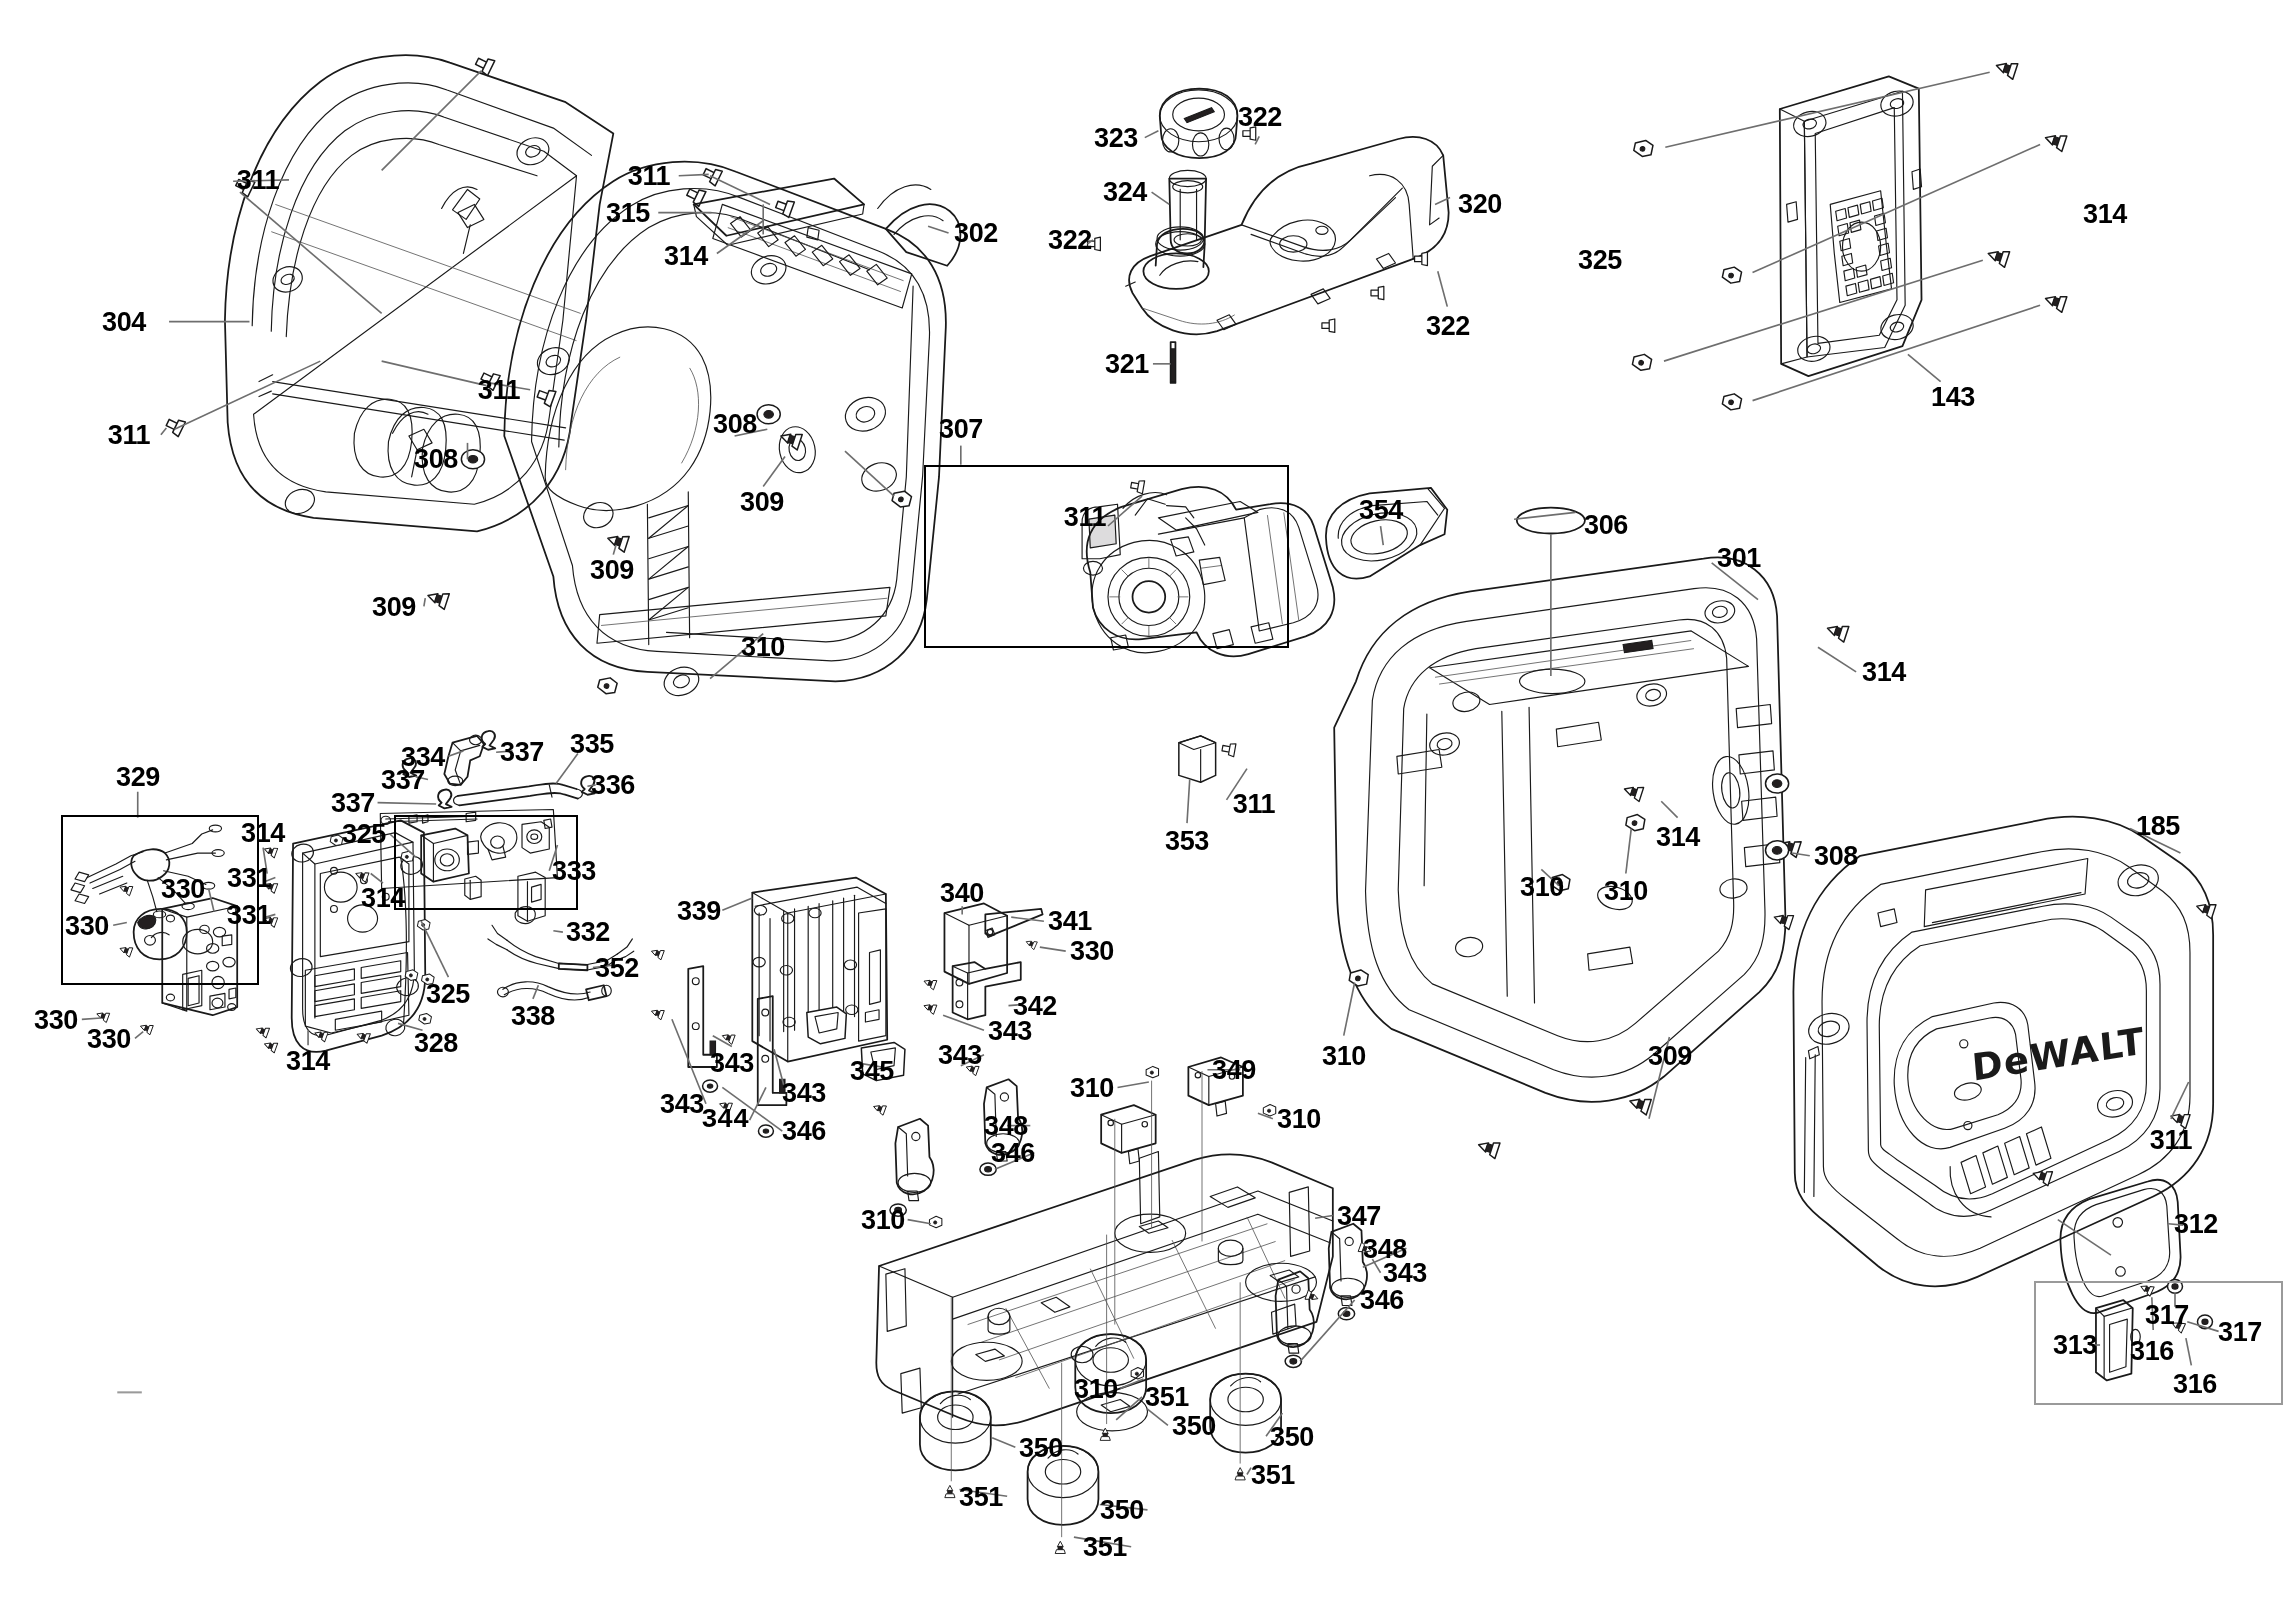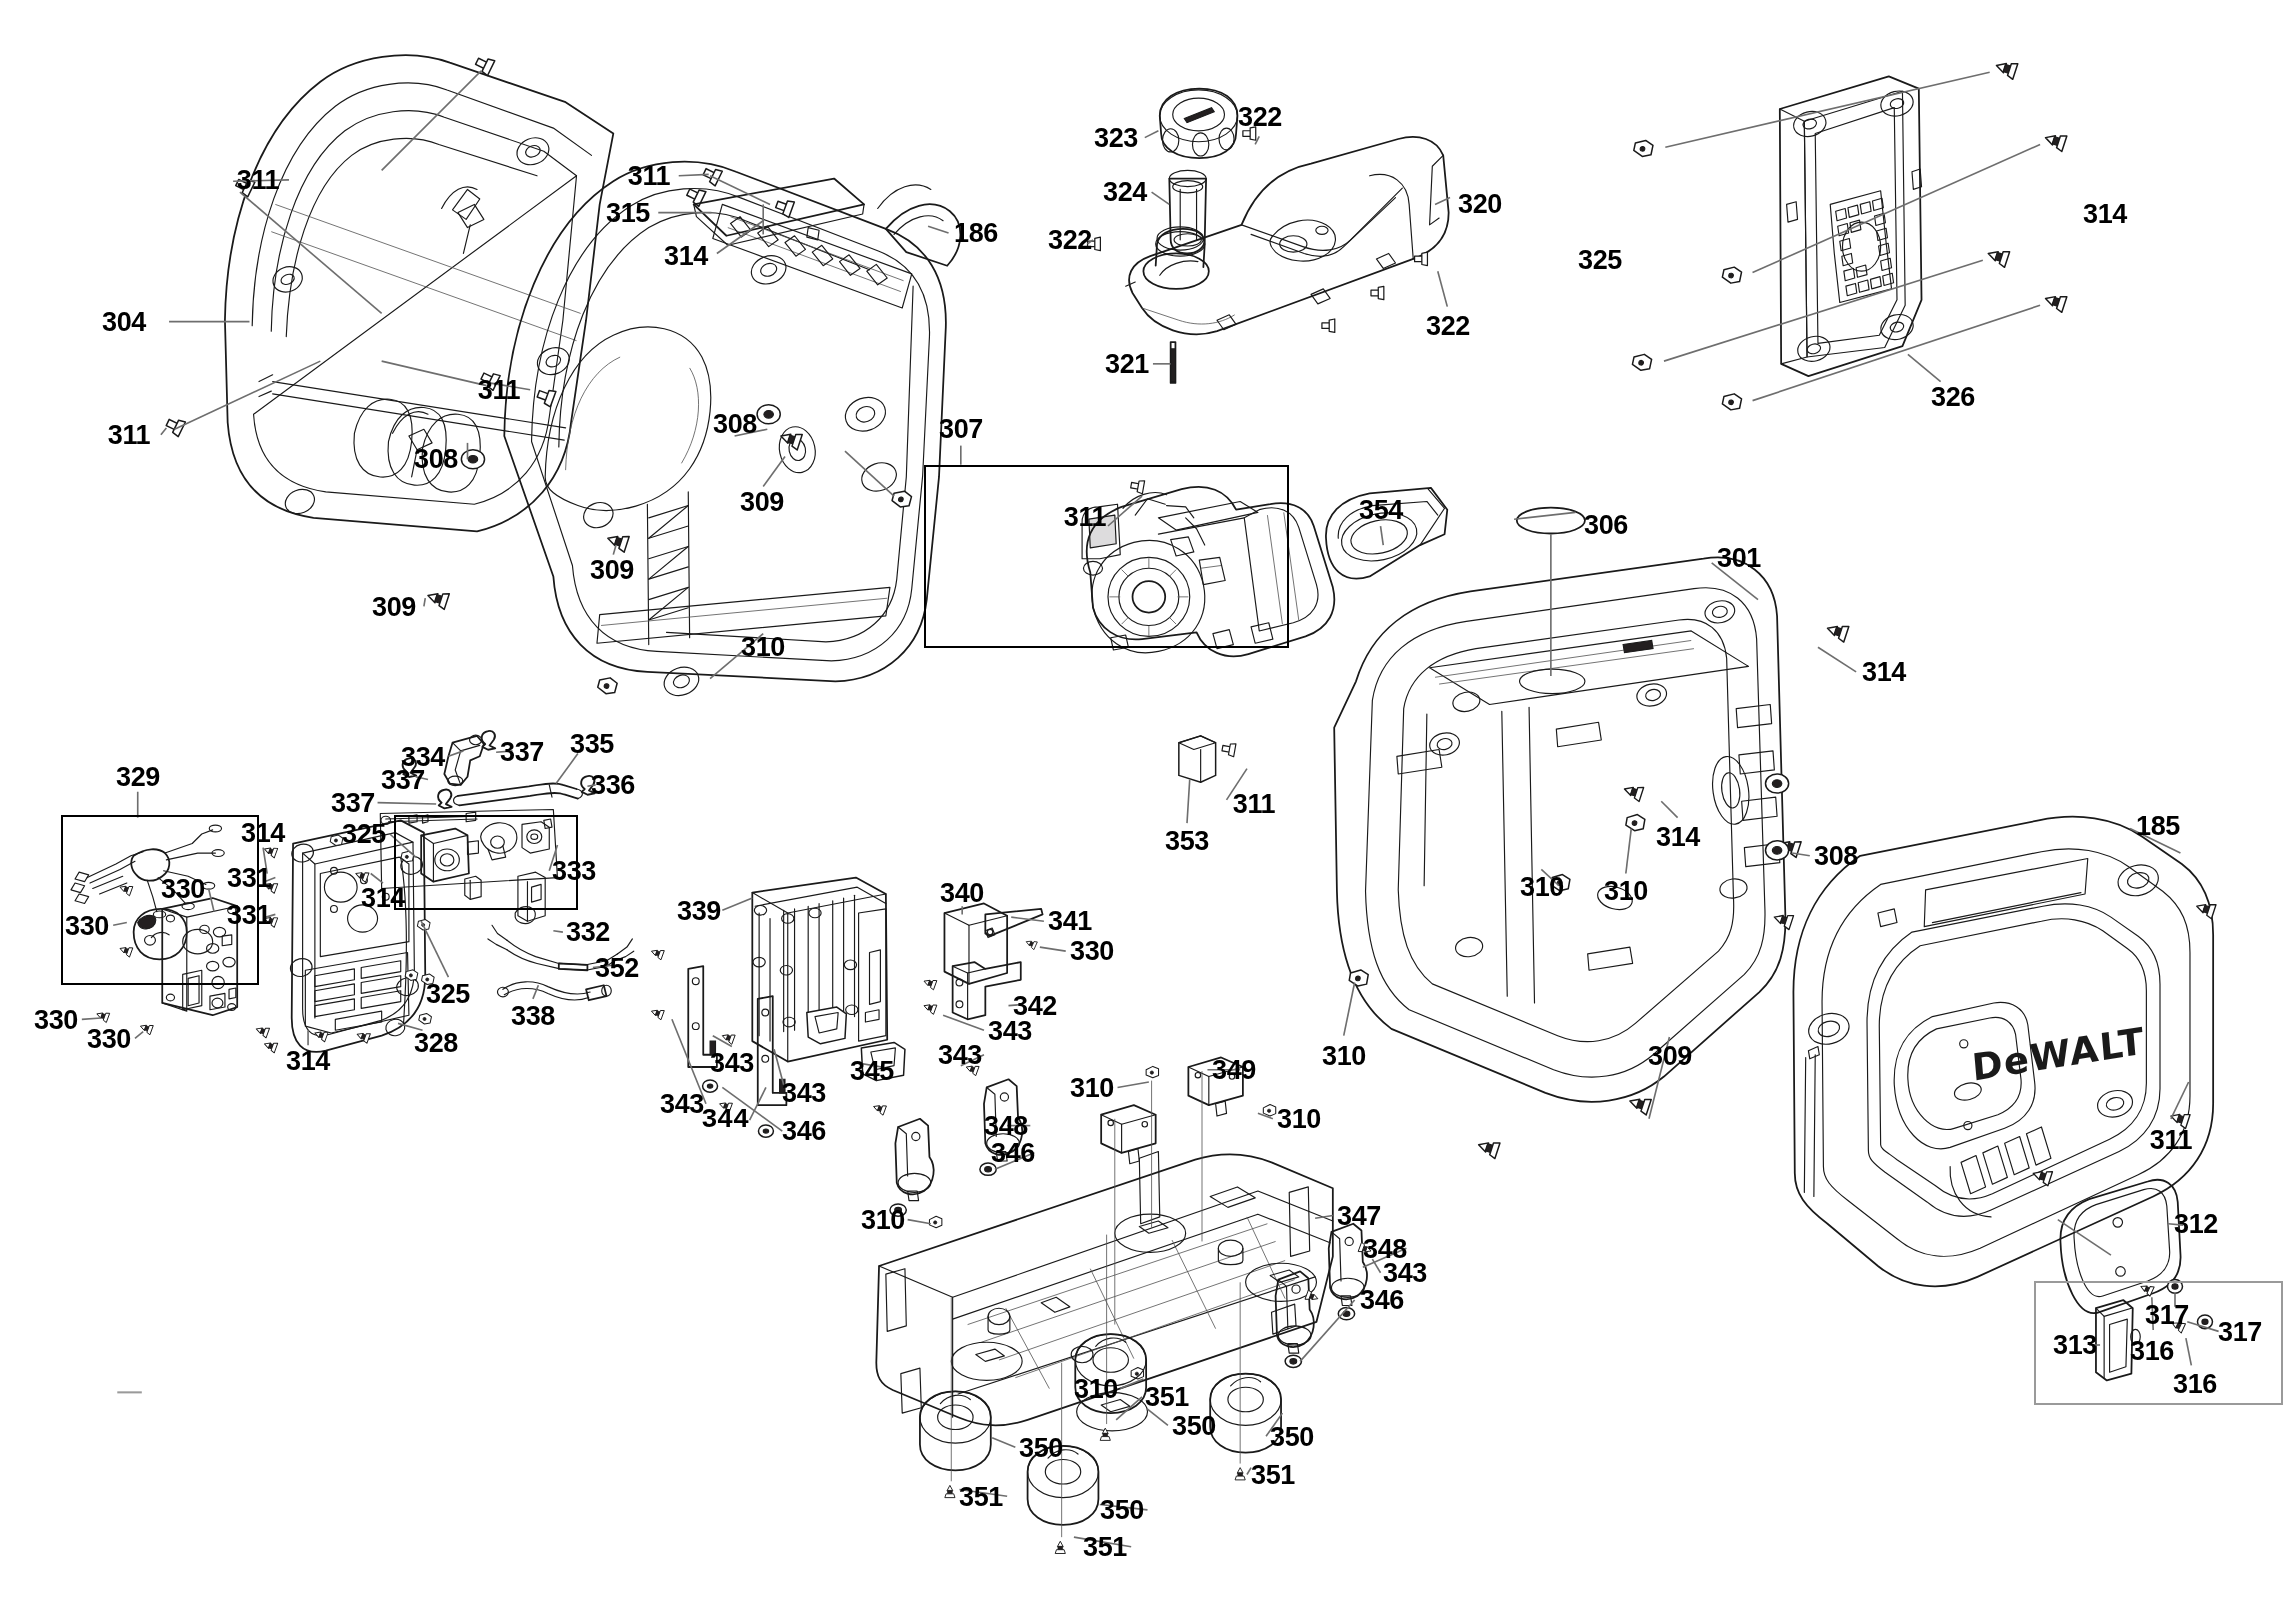--- a/index.html
+++ b/index.html
@@ -1241,40 +1241,40 @@
       <div class="inset thin" style="left: 2034px; top: 1281px; width: 249px; height: 124px;"></div>
     </div>
 
   <div class="logo-text" style="left:1971px;top:1033px;">DeWALT</div>
 
   <div id="callout-layer">
       <div class="callout" style="left: 258px; top: 180px;">311</div>
       <div class="callout" style="left: 649px; top: 176px;">311</div>
       <div class="callout" style="left: 628px; top: 213px;">315</div>
       <div class="callout" style="left: 686px; top: 256px;">314</div>
-      <div class="callout" style="left: 976px; top: 233px;">186</div>
+      <div class="callout" style="left: 976px; top: 233px;">302</div>
       <div class="callout" style="left: 124px; top: 322px;">304</div>
       <div class="callout" style="left: 499px; top: 390px;">311</div>
       <div class="callout" style="left: 129px; top: 435px;">311</div>
       <div class="callout" style="left: 436px; top: 459px;">308</div>
       <div class="callout" style="left: 735px; top: 424px;">308</div>
       <div class="callout" style="left: 762px; top: 502px;">309</div>
       <div class="callout" style="left: 612px; top: 570px;">309</div>
       <div class="callout" style="left: 394px; top: 607px;">309</div>
       <div class="callout" style="left: 763px; top: 647px;">310</div>
       <div class="callout" style="left: 1116px; top: 138px;">323</div>
       <div class="callout" style="left: 1260px; top: 117px;">322</div>
       <div class="callout" style="left: 1125px; top: 192px;">324</div>
       <div class="callout" style="left: 1070px; top: 240px;">322</div>
       <div class="callout" style="left: 1464px; top: 204px; margin-left: 16px;">320</div>
       <div class="callout" style="left: 1448px; top: 326px;">322</div>
       <div class="callout" style="left: 1127px; top: 364px;">321</div>
       <div class="callout" style="left: 1600px; top: 260px;">325</div>
       <div class="callout" style="left: 2105px; top: 214px;">314</div>
-      <div class="callout" style="left: 1953px; top: 397px;">326</div>
+      <div class="callout" style="left: 1953px; top: 397px;">143</div>
       <div class="callout" style="left: 961px; top: 429px;">307</div>
       <div class="callout" style="left: 1085px; top: 517px;">311</div>
       <div class="callout" style="left: 1254px; top: 804px;">311</div>
       <div class="callout" style="left: 1187px; top: 841px; text-align: right;">353</div>
       <div class="callout" style="left: 1381px; top: 510px;">354</div>
       <div class="callout" style="left: 1606px; top: 513px; margin-top: 12px;">306</div>
       <div class="callout" style="left: 1739px; top: 558px;">301</div>
       <div class="callout" style="left: 1884px; top: 672px;">314</div>
       <div class="callout" style="left: 1678px; top: 837px;">314</div>
       <div class="callout" style="left: 1836px; top: 856px;">308</div>

